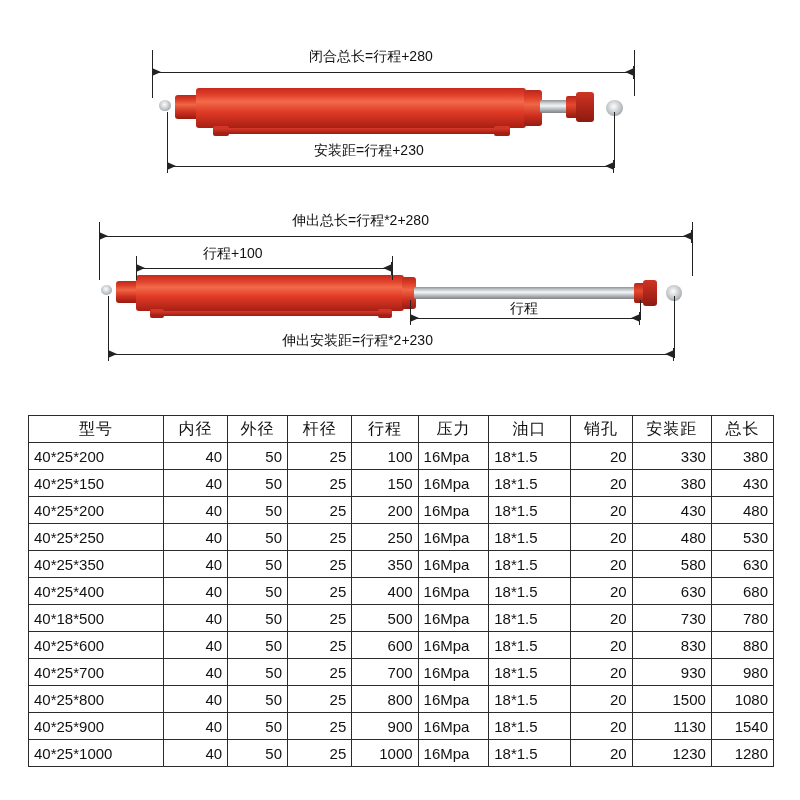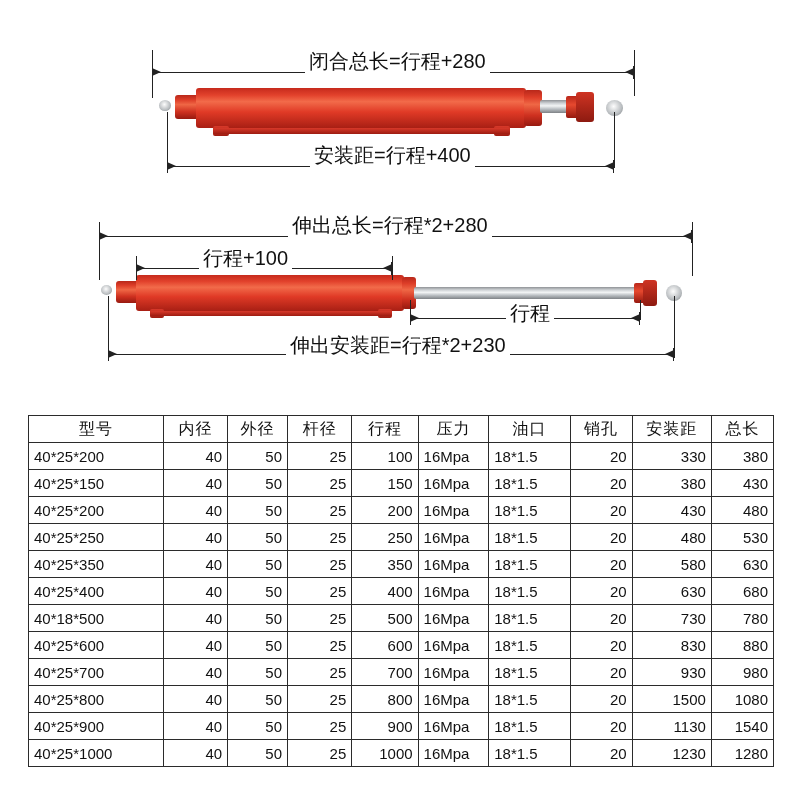--- a/index.html
+++ b/index.html
@@ -11,21 +11,21 @@
     color: #111;
     position: relative;
     overflow: hidden;
   }
 
   
   #diagrams { position: relative; width: 800px; height: 400px; }
 
   .dim-label {
     position: absolute;
-    font-size: 20px;
+    font-size: 14px;
     color: #111;
     white-space: nowrap;
     background: #fff;
     padding: 0 4px;
   }
 
   
   .dimline {
     position: absolute;
     height: 1px;
@@ -163,21 +163,21 @@
     <div class="dimline" style="left:152px; top:72px; width:482px;"></div>
     <div class="arrow-r" style="left:152px; top:68px;"></div>
     <div class="arrow-l" style="left:625px; top:68px;"></div>
     <div class="dim-label" style="left:305px; top:48px;">闭合总长=行程+280</div>
 
     <div class="extline" style="left:167px; top:112px; height:56px;"></div>
     <div class="extline" style="left:614px; top:112px; height:56px;"></div>
     <div class="dimline" style="left:167px; top:166px; width:447px;"></div>
     <div class="arrow-r" style="left:167px; top:162px;"></div>
     <div class="arrow-l" style="left:605px; top:162px;"></div>
-    <div class="dim-label" style="left:310px; top:142px;">安装距=行程+400</div>
+    <div class="dim-label" style="left:310px; top:142px;">安装距=行程+230</div>
   </div>
 
   <div class="cyl">
 
     <div class="eye-red" style="left:92px; top:278px; width:32px; height:26px;"></div>
     <div class="eye-red-inner" style="left:101px; top:285px; width:11px; height:10px;"></div>
 
     <div class="barrel-cap" style="left:116px; top:281px; width:26px; height:22px;"></div>
 
     <div class="barrel" style="left:136px; top:275px; width:268px; height:36px;"></div>
@@ -215,21 +215,21 @@
     <div class="dimline" style="left:410px; top:318px; width:230px;"></div>
     <div class="arrow-r" style="left:410px; top:314px;"></div>
     <div class="arrow-l" style="left:631px; top:314px;"></div>
     <div class="dim-label" style="left:506px; top:300px;">行程</div>
 
     <div class="extline" style="left:108px; top:296px; height:62px;"></div>
     <div class="extline" style="left:674px; top:296px; height:62px;"></div>
     <div class="dimline" style="left:108px; top:354px; width:566px;"></div>
     <div class="arrow-r" style="left:108px; top:350px;"></div>
     <div class="arrow-l" style="left:665px; top:350px;"></div>
-    <div class="dim-label" style="left:286px; top:332px;">伸出安装距=行程*2+230</div>
+    <div class="dim-label" style="left:278px; top:332px;">伸出安装距=行程*2+230</div>
   </div>
 </div>
 
 <div id="table-wrap">
   <table>
     <thead>
       <tr>
         <th style="width:126px;">型号</th>
         <th style="width:60px;">内径</th>
         <th style="width:56px;">外径</th>

